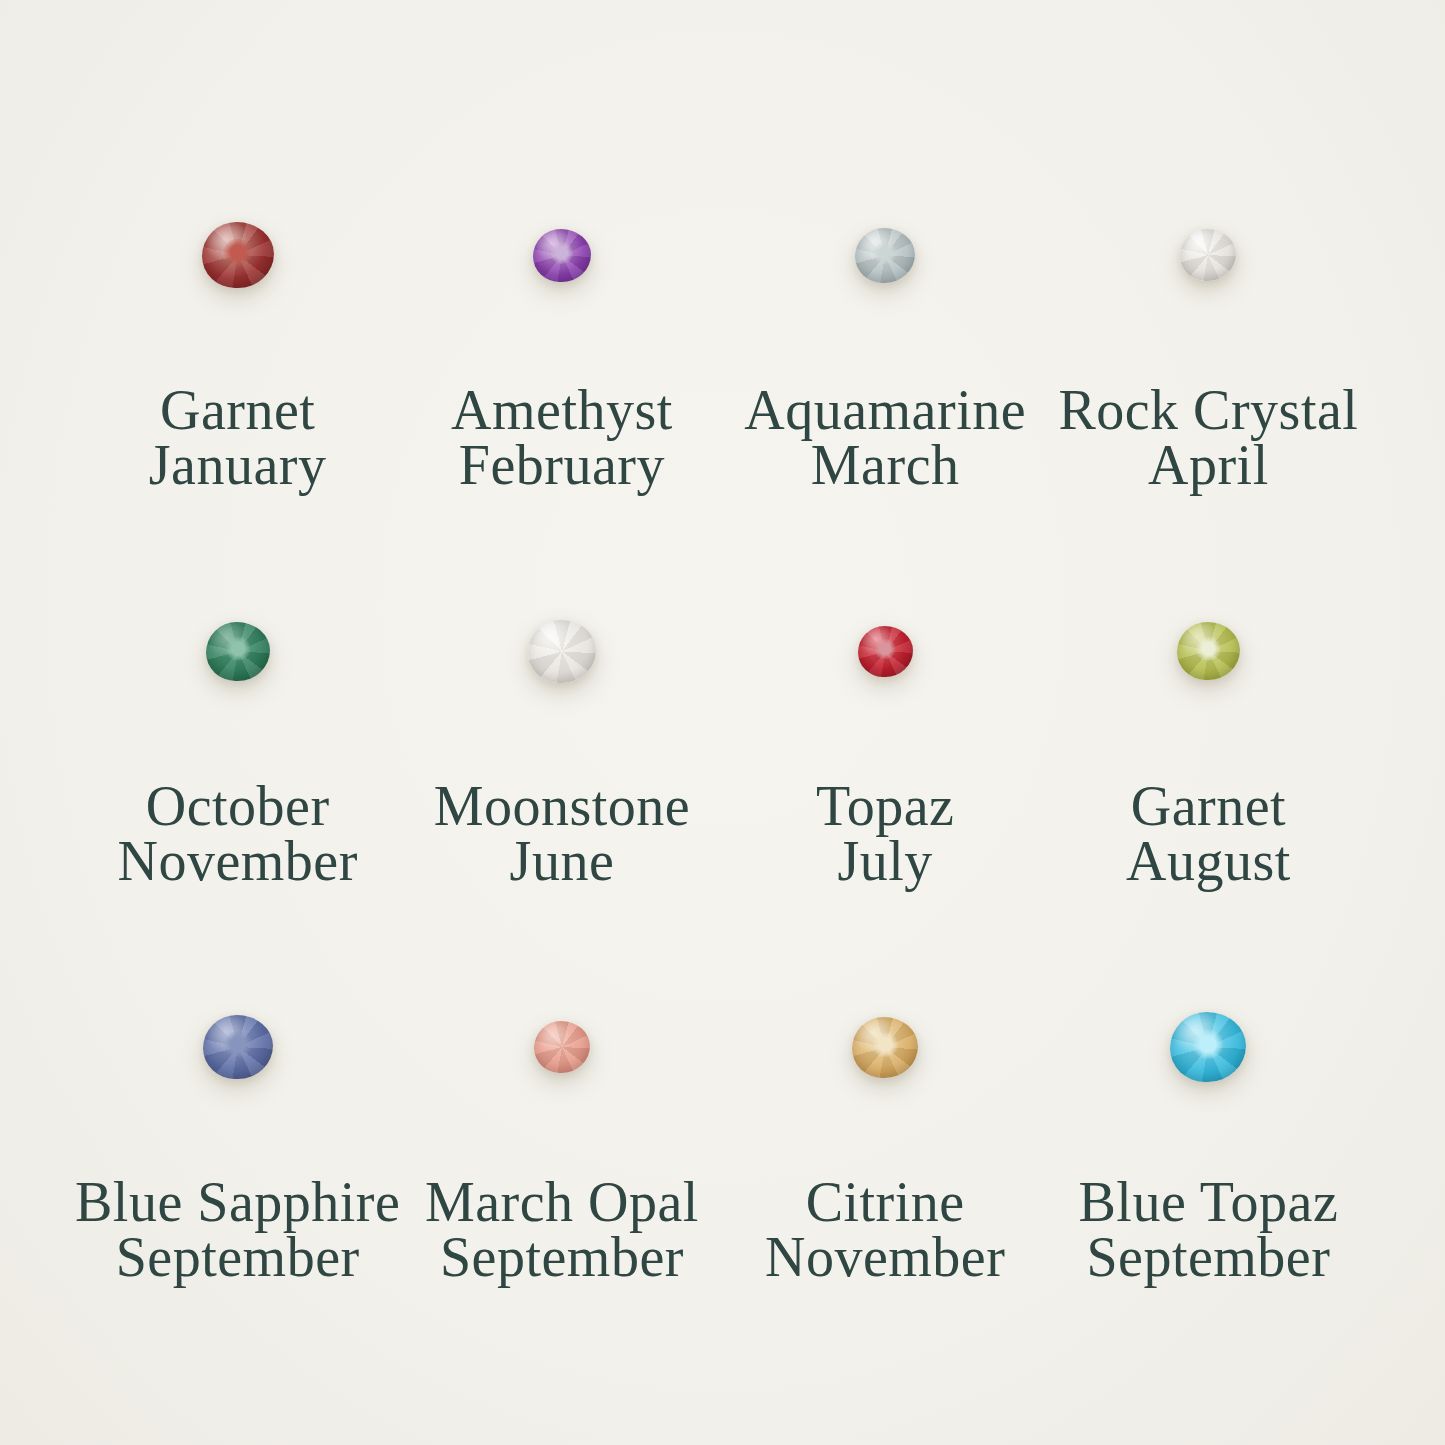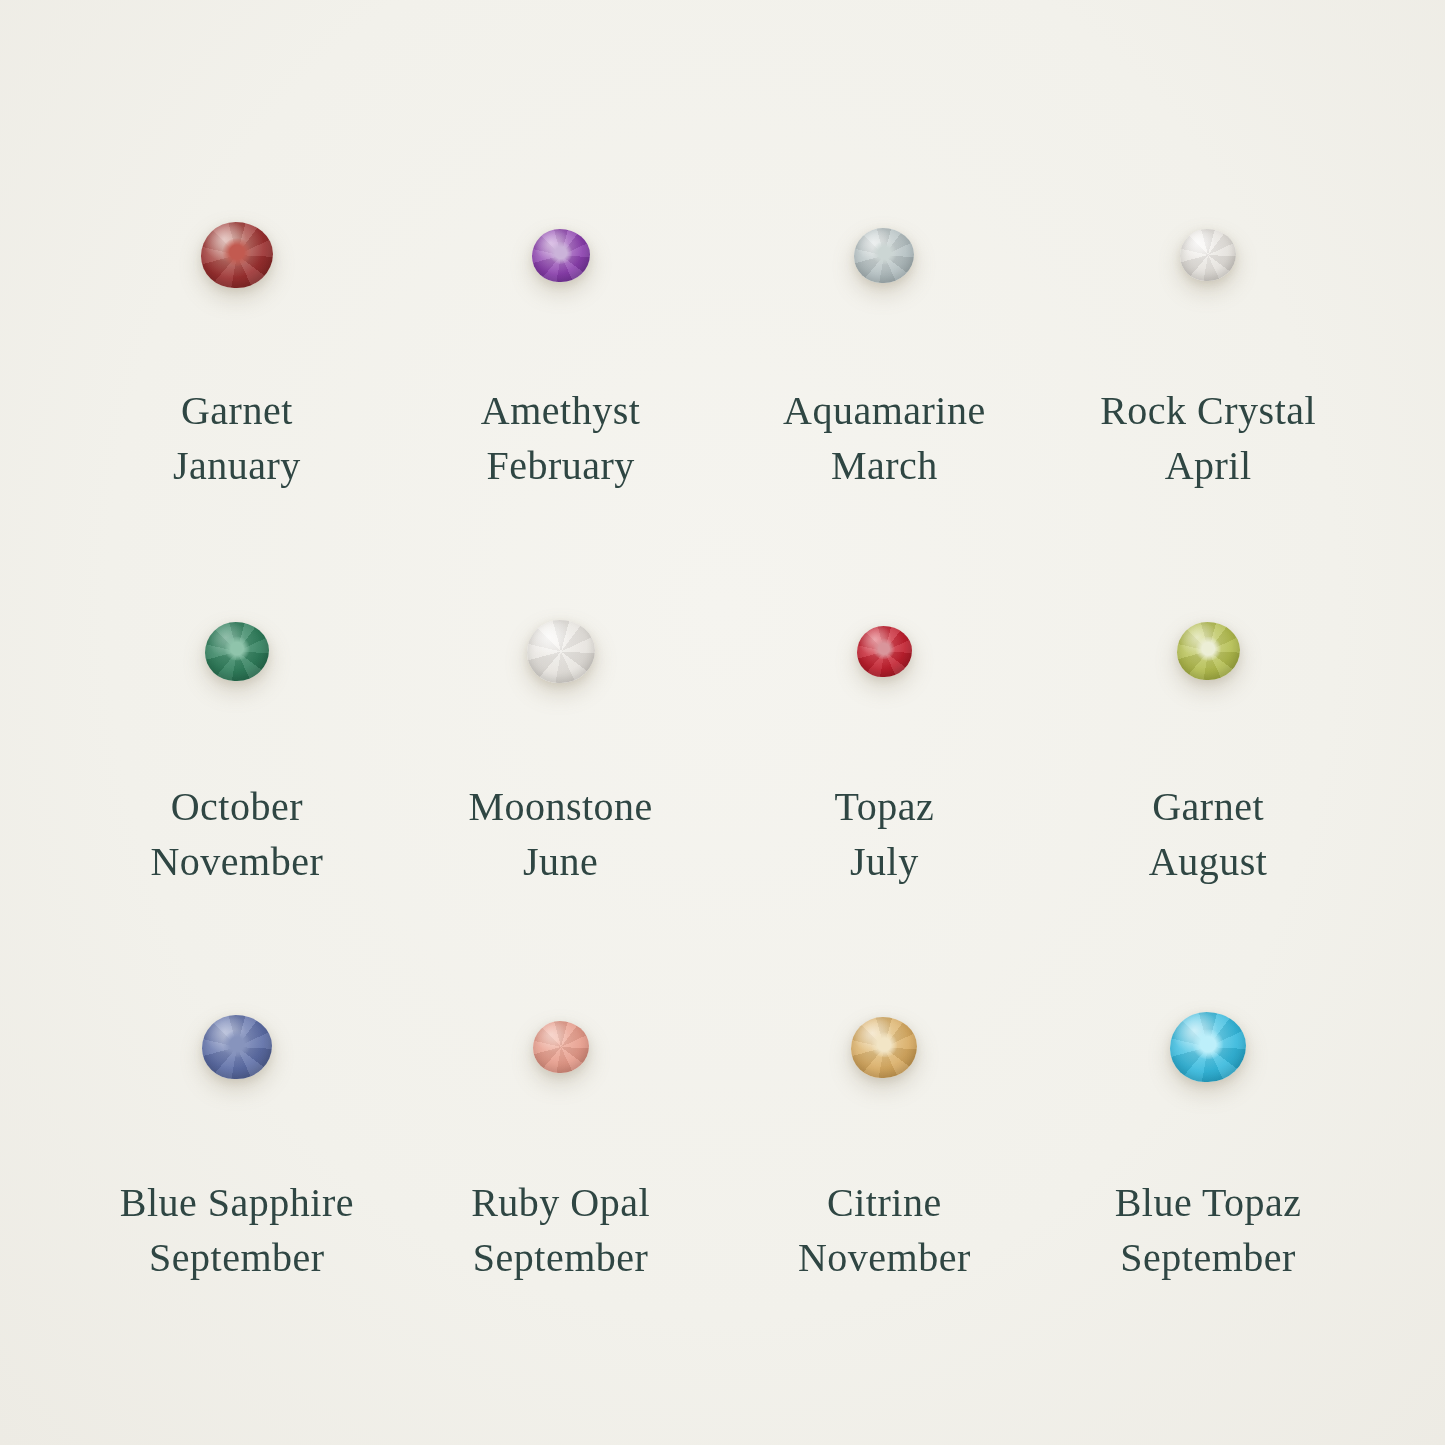--- a/index.html
+++ b/index.html
@@ -51,21 +51,21 @@
     width: 42%;
     height: 42%;
     transform: translate(-50%, -50%);
     border-radius: 50%;
     pointer-events: none;
   }
   .label {
     margin-top: 8px;
     text-align: center;
     color: #2f4643;
-    font-size: 40px;
+    font-size: 56px;
     line-height: 55px;
     letter-spacing: 0.5px;
   }
   .label .name, .label .month { white-space: nowrap; }
 </style>
 </head>
 <body>
 
 <div class="board">
 
@@ -171,21 +171,21 @@
       <div class="name">Blue Sapphire</div>
       <div class="month">September</div>
     </figcaption>
   </figure>
 
   <figure class="cell">
     <div class="gem-wrap">
       <span class="gem" style="width: 56px; height: 52px; background-image: radial-gradient(circle at 32% 26%, rgba(255, 255, 255, 0.4) 0%, rgba(255, 255, 255, 0) 32%), conic-gradient(from 15deg, rgba(255, 255, 255, 0.12) 0deg, rgba(255, 255, 255, 0.12) 22deg, rgba(10, 5, 5, 0.06) 22deg, rgba(10, 5, 5, 0.06) 50deg, rgba(255, 255, 255, 0.09) 50deg, rgba(255, 255, 255, 0.09) 78deg, rgba(10, 5, 5, 0.07) 78deg, rgba(10, 5, 5, 0.07) 112deg, rgba(255, 255, 255, 0.11) 112deg, rgba(255, 255, 255, 0.11) 140deg, rgba(10, 5, 5, 0.05) 140deg, rgba(10, 5, 5, 0.05) 175deg, rgba(255, 255, 255, 0.08) 175deg, rgba(255, 255, 255, 0.08) 205deg, rgba(10, 5, 5, 0.07) 205deg, rgba(10, 5, 5, 0.07) 240deg, rgba(255, 255, 255, 0.1) 240deg, rgba(255, 255, 255, 0.1) 268deg, rgba(10, 5, 5, 0.05) 268deg, rgba(10, 5, 5, 0.05) 300deg, rgba(255, 255, 255, 0.09) 300deg, rgba(255, 255, 255, 0.09) 330deg, rgba(10, 5, 5, 0.07) 330deg, rgba(10, 5, 5, 0.07) 360deg), radial-gradient(circle at 42% 36%, rgb(244, 189, 174) 0%, rgb(229, 154, 137) 55%, rgb(202, 126, 110) 100%);"></span>
     </div>
     <figcaption class="label">
-      <div class="name">Ruby Opal</div>
+      <div class="name">March Opal</div>
       <div class="month">September</div>
     </figcaption>
   </figure>
 
   <figure class="cell">
     <div class="gem-wrap">
       <span class="gem" style="width: 66px; height: 61px; background-image: radial-gradient(circle at 32% 26%, rgba(255, 255, 255, 0.55) 0%, rgba(255, 255, 255, 0) 32%), conic-gradient(from 15deg, rgba(255, 255, 255, 0.12) 0deg, rgba(255, 255, 255, 0.12) 22deg, rgba(10, 5, 5, 0.06) 22deg, rgba(10, 5, 5, 0.06) 50deg, rgba(255, 255, 255, 0.09) 50deg, rgba(255, 255, 255, 0.09) 78deg, rgba(10, 5, 5, 0.07) 78deg, rgba(10, 5, 5, 0.07) 112deg, rgba(255, 255, 255, 0.11) 112deg, rgba(255, 255, 255, 0.11) 140deg, rgba(10, 5, 5, 0.05) 140deg, rgba(10, 5, 5, 0.05) 175deg, rgba(255, 255, 255, 0.08) 175deg, rgba(255, 255, 255, 0.08) 205deg, rgba(10, 5, 5, 0.07) 205deg, rgba(10, 5, 5, 0.07) 240deg, rgba(255, 255, 255, 0.1) 240deg, rgba(255, 255, 255, 0.1) 268deg, rgba(10, 5, 5, 0.05) 268deg, rgba(10, 5, 5, 0.05) 300deg, rgba(255, 255, 255, 0.09) 300deg, rgba(255, 255, 255, 0.09) 330deg, rgba(10, 5, 5, 0.07) 330deg, rgba(10, 5, 5, 0.07) 360deg), radial-gradient(circle at 42% 36%, rgb(238, 215, 166) 0%, rgb(216, 171, 98) 55%, rgb(181, 134, 62) 100%);">
           <span class="hole" style="background: radial-gradient(circle, rgb(242, 229, 198) 0%, rgb(242, 229, 198) 35%, rgba(255, 255, 255, 0) 72%);"></span>
         </span>
     </div>

